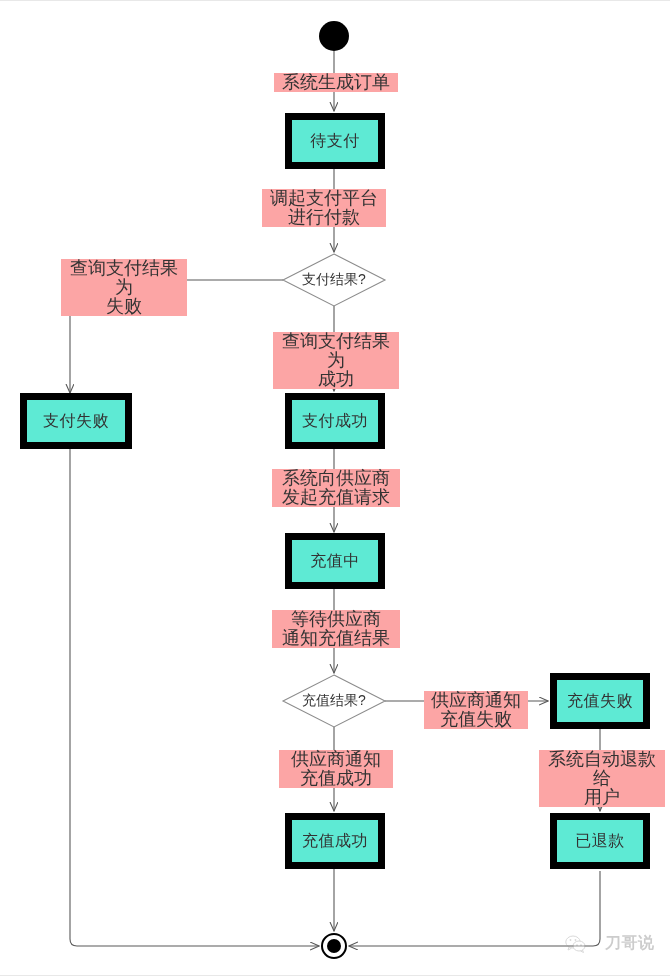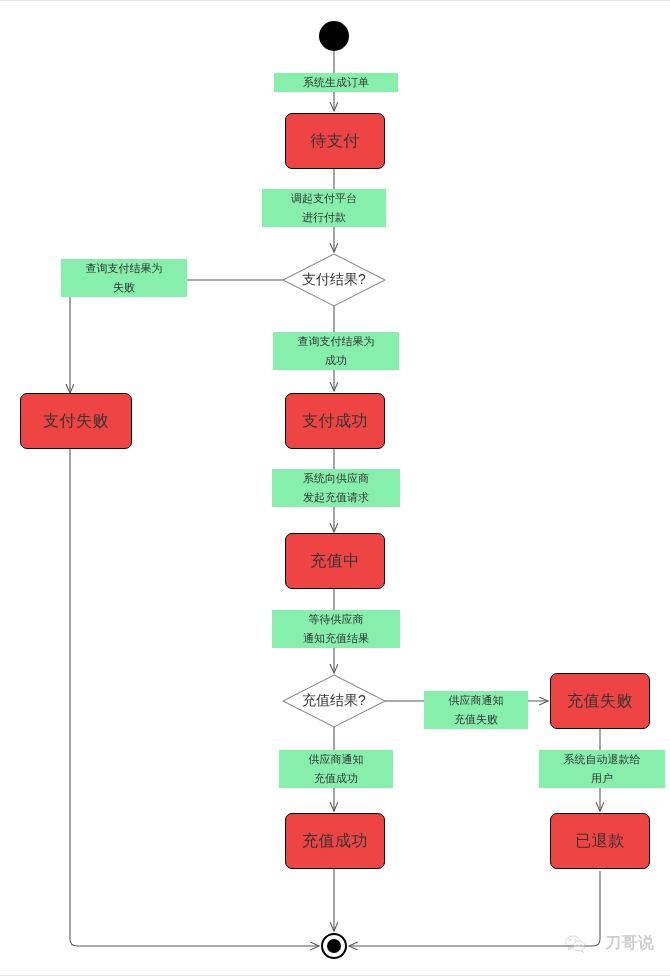--- a/index.html
+++ b/index.html
@@ -23,23 +23,23 @@
   #diagram-svg {
     position: absolute;
     left: 0;
     top: 0;
     width: 670px;
     height: 976px;
   }
   .node-box {
     position: absolute;
     box-sizing: border-box;
-    background: #ef4444;
-    border: 1px solid #000000;
-    border-radius: 7px;
+    background: #5eead4;
+    border: 7px solid #000000;
+    border-radius: 0;
     display: flex;
     align-items: center;
     justify-content: center;
     color: #333333;
     font-size: 16px;
     letter-spacing: 0.5px;
     white-space: nowrap;
   }
   .decision {
     position: absolute;
@@ -47,25 +47,25 @@
     align-items: center;
     justify-content: center;
     color: #333333;
     font-size: 14px;
     white-space: nowrap;
     pointer-events: none;
   }
   .edge-label {
     position: absolute;
     color: #333333;
-    font-size: 11px;
+    font-size: 18px;
     line-height: 19px;
     text-align: center;
     white-space: pre-line;
-    background: #86efac;
+    background: #fca5a5;
     padding: 0 2px;
   }
   .start-node {
     position: absolute;
     width: 30px;
     height: 30px;
     border-radius: 50%;
     background: #000000;
   }
   .end-node {

